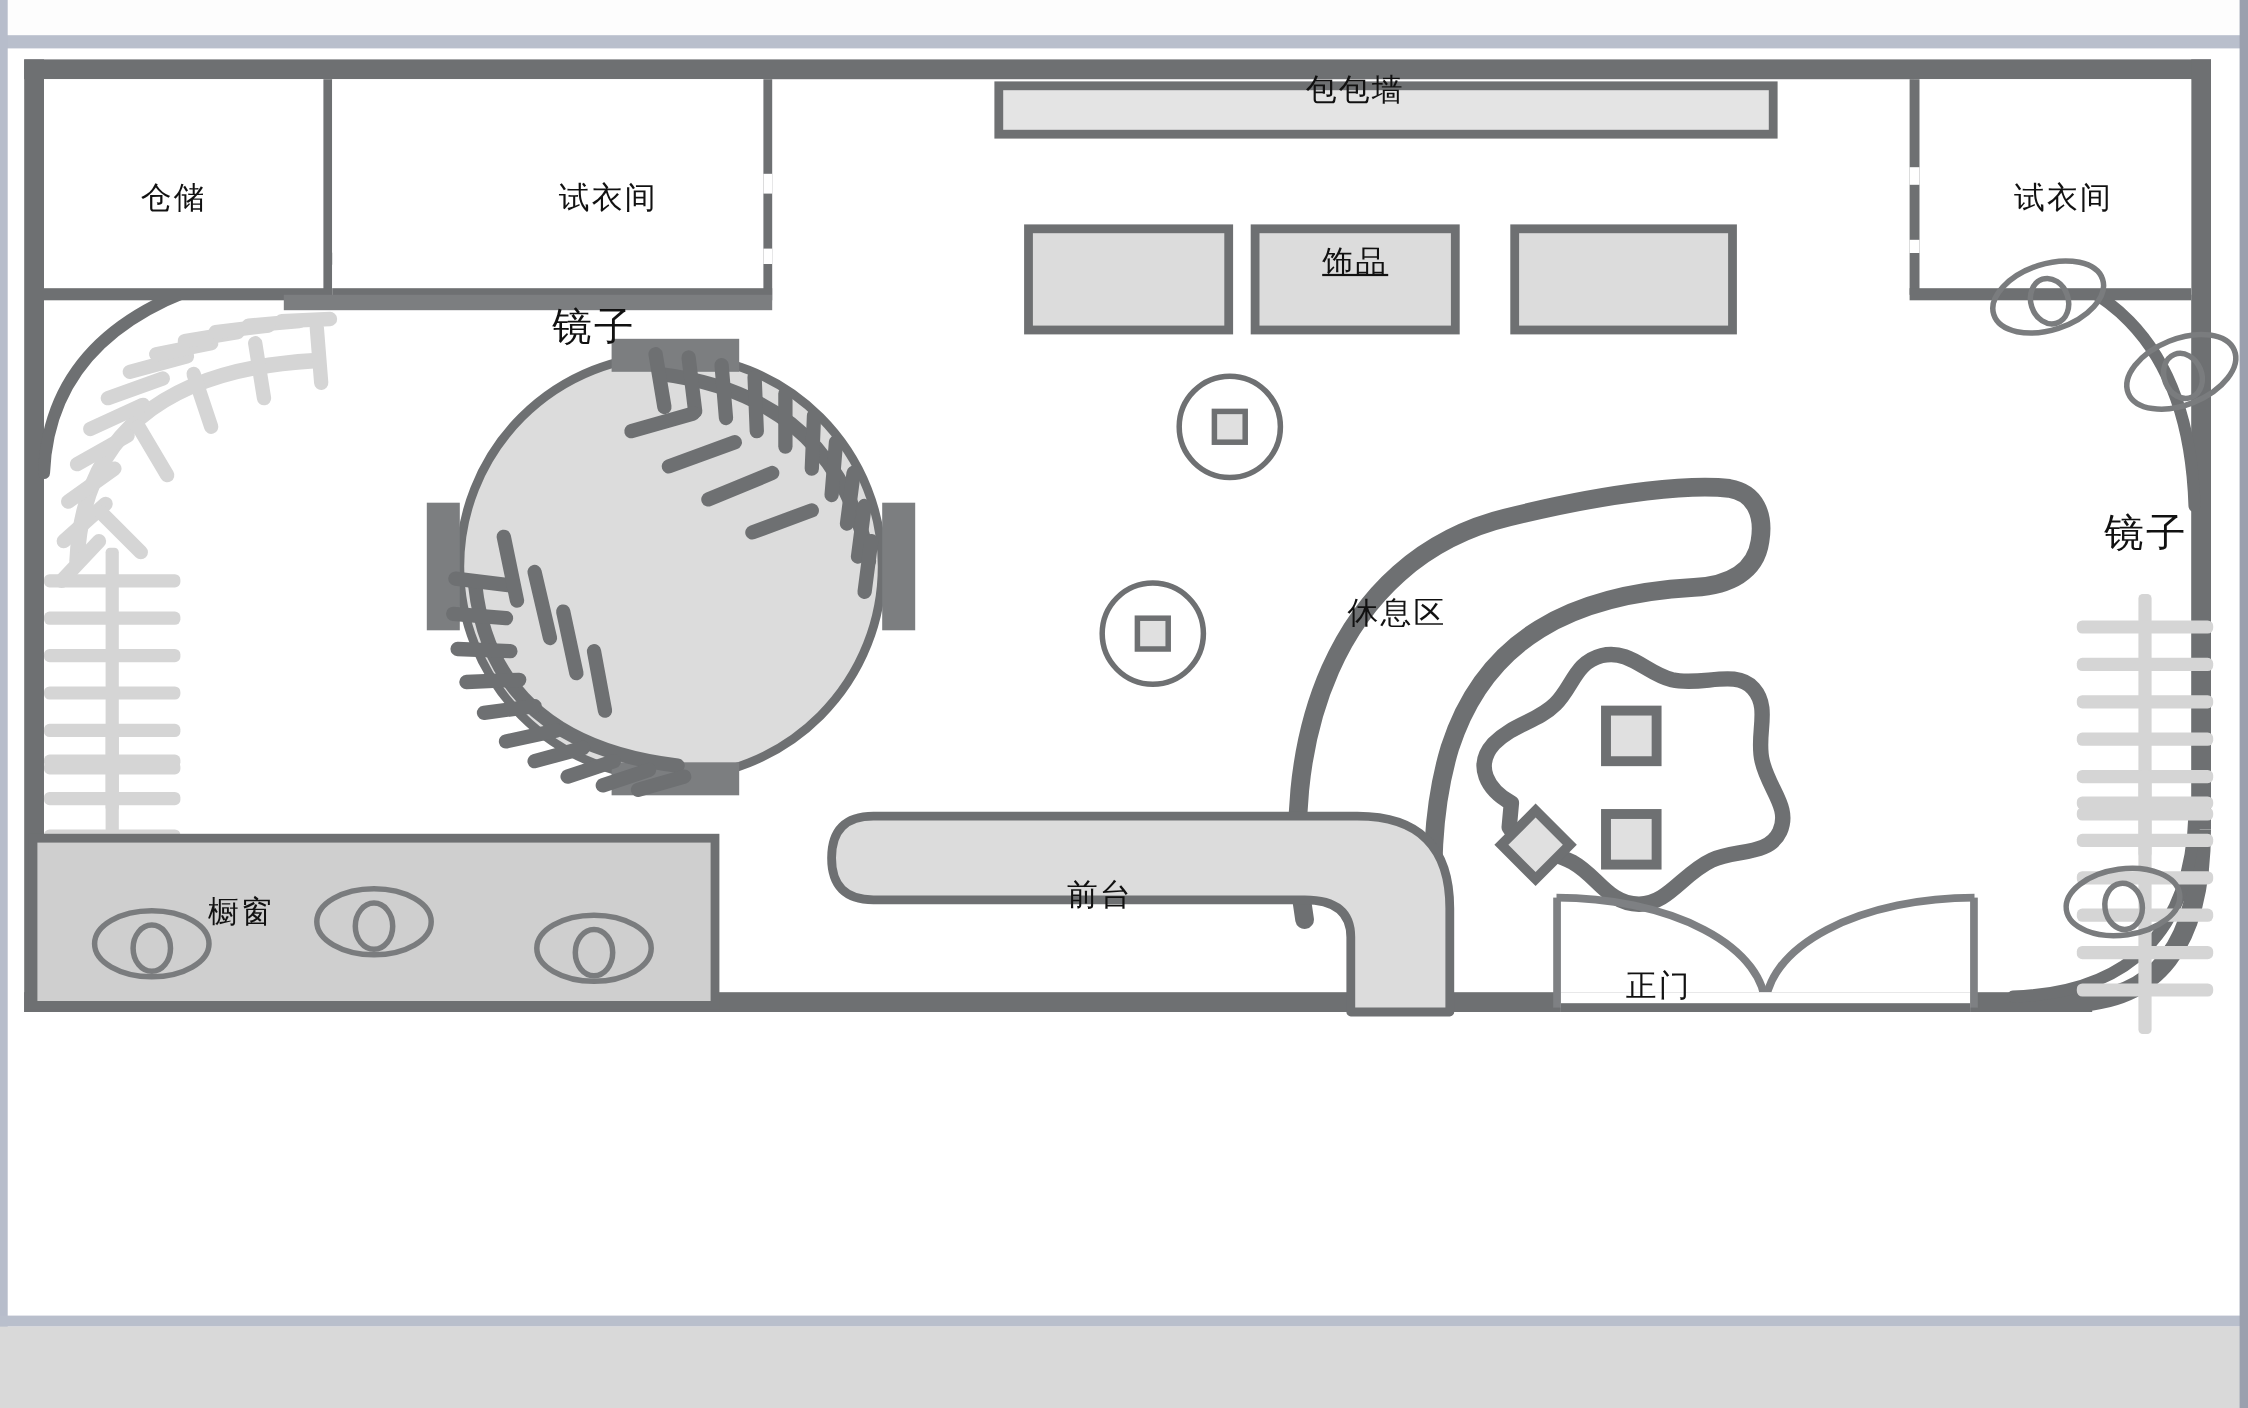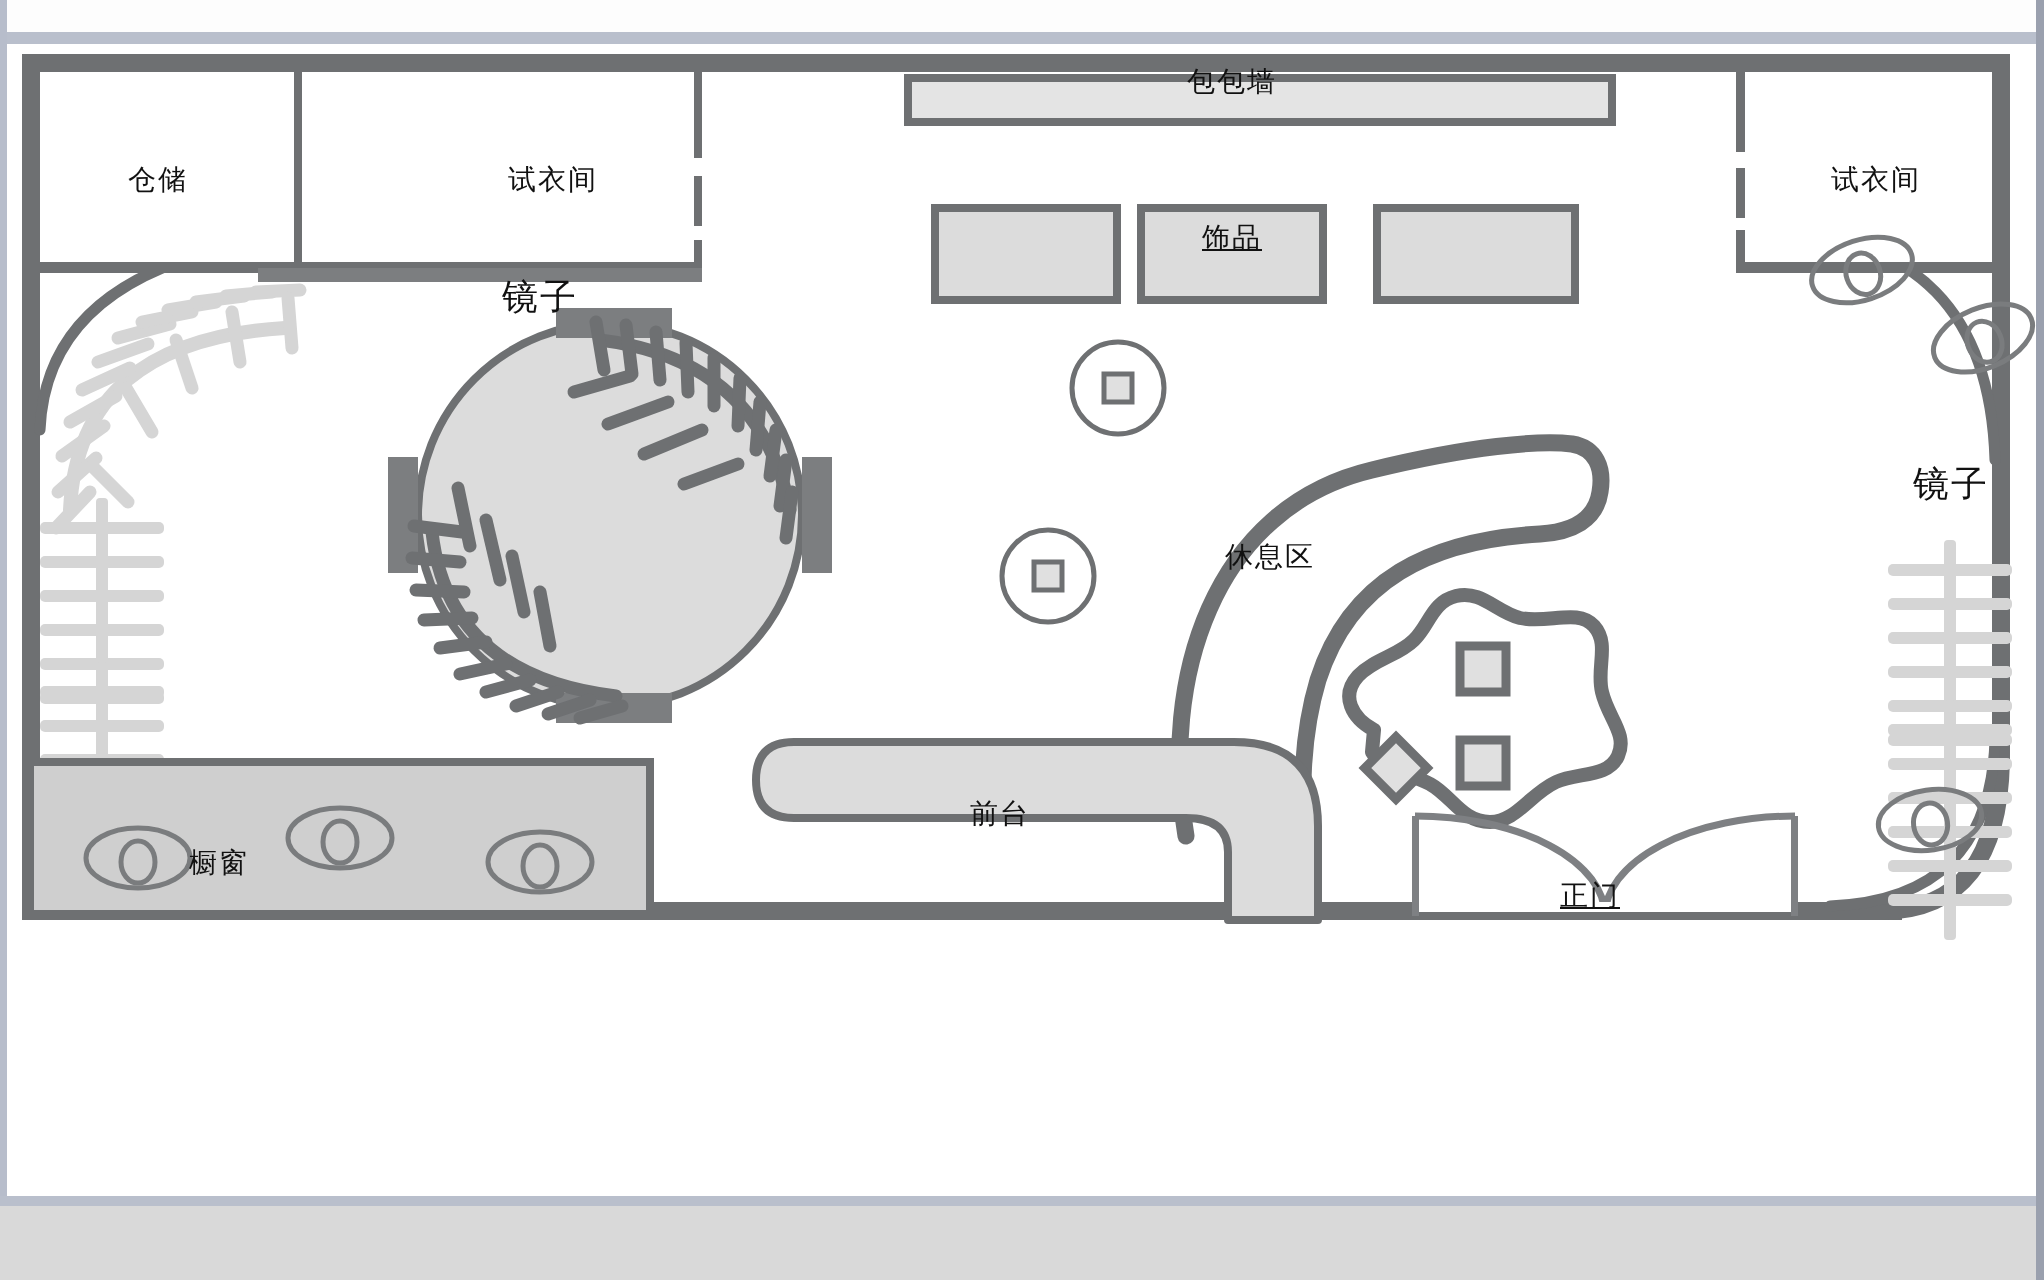--- a/index.html
+++ b/index.html
@@ -344,20 +344,20 @@
   <div class="lbl" style="left:158px; top:180px;">仓储</div>
   <div class="lbl" style="left:553px; top:180px;">试衣间</div>
   <div class="lbl" style="left:1876px; top:180px;">试衣间</div>
 
   <div class="lbl" style="left:1232px; top:82px;">包包墙</div>
   <div class="lbl" style="left:1232px; top:238px;text-decoration:underline;">饰品</div>
   <div class="lbl sm" style="left:540px; top:300px;">镜子</div>
   <div class="lbl sm" style="left:1951px; top:487px;">镜子</div>
   <div class="lbl" style="left:1270px; top:557px;">休息区</div>
   <div class="lbl" style="left:1000px; top:814px;">前台</div>
-  <div class="lbl" style="left:219px; top:863px;">橱窗</div>
-  <div class="lbl" style="left:1590px; top:896px;text-decoration:underline;">正门</div>
+  <div class="lbl" style="left:219px; top:829px;">橱窗</div>
+  <div class="lbl" style="left:1508px; top:896px;">正门</div>
 
   <div class="bottom-band"></div>
   <div class="bottom-fill"></div>
   <div class="right-rail"></div>
 
 </div>
 
 </body></html>

